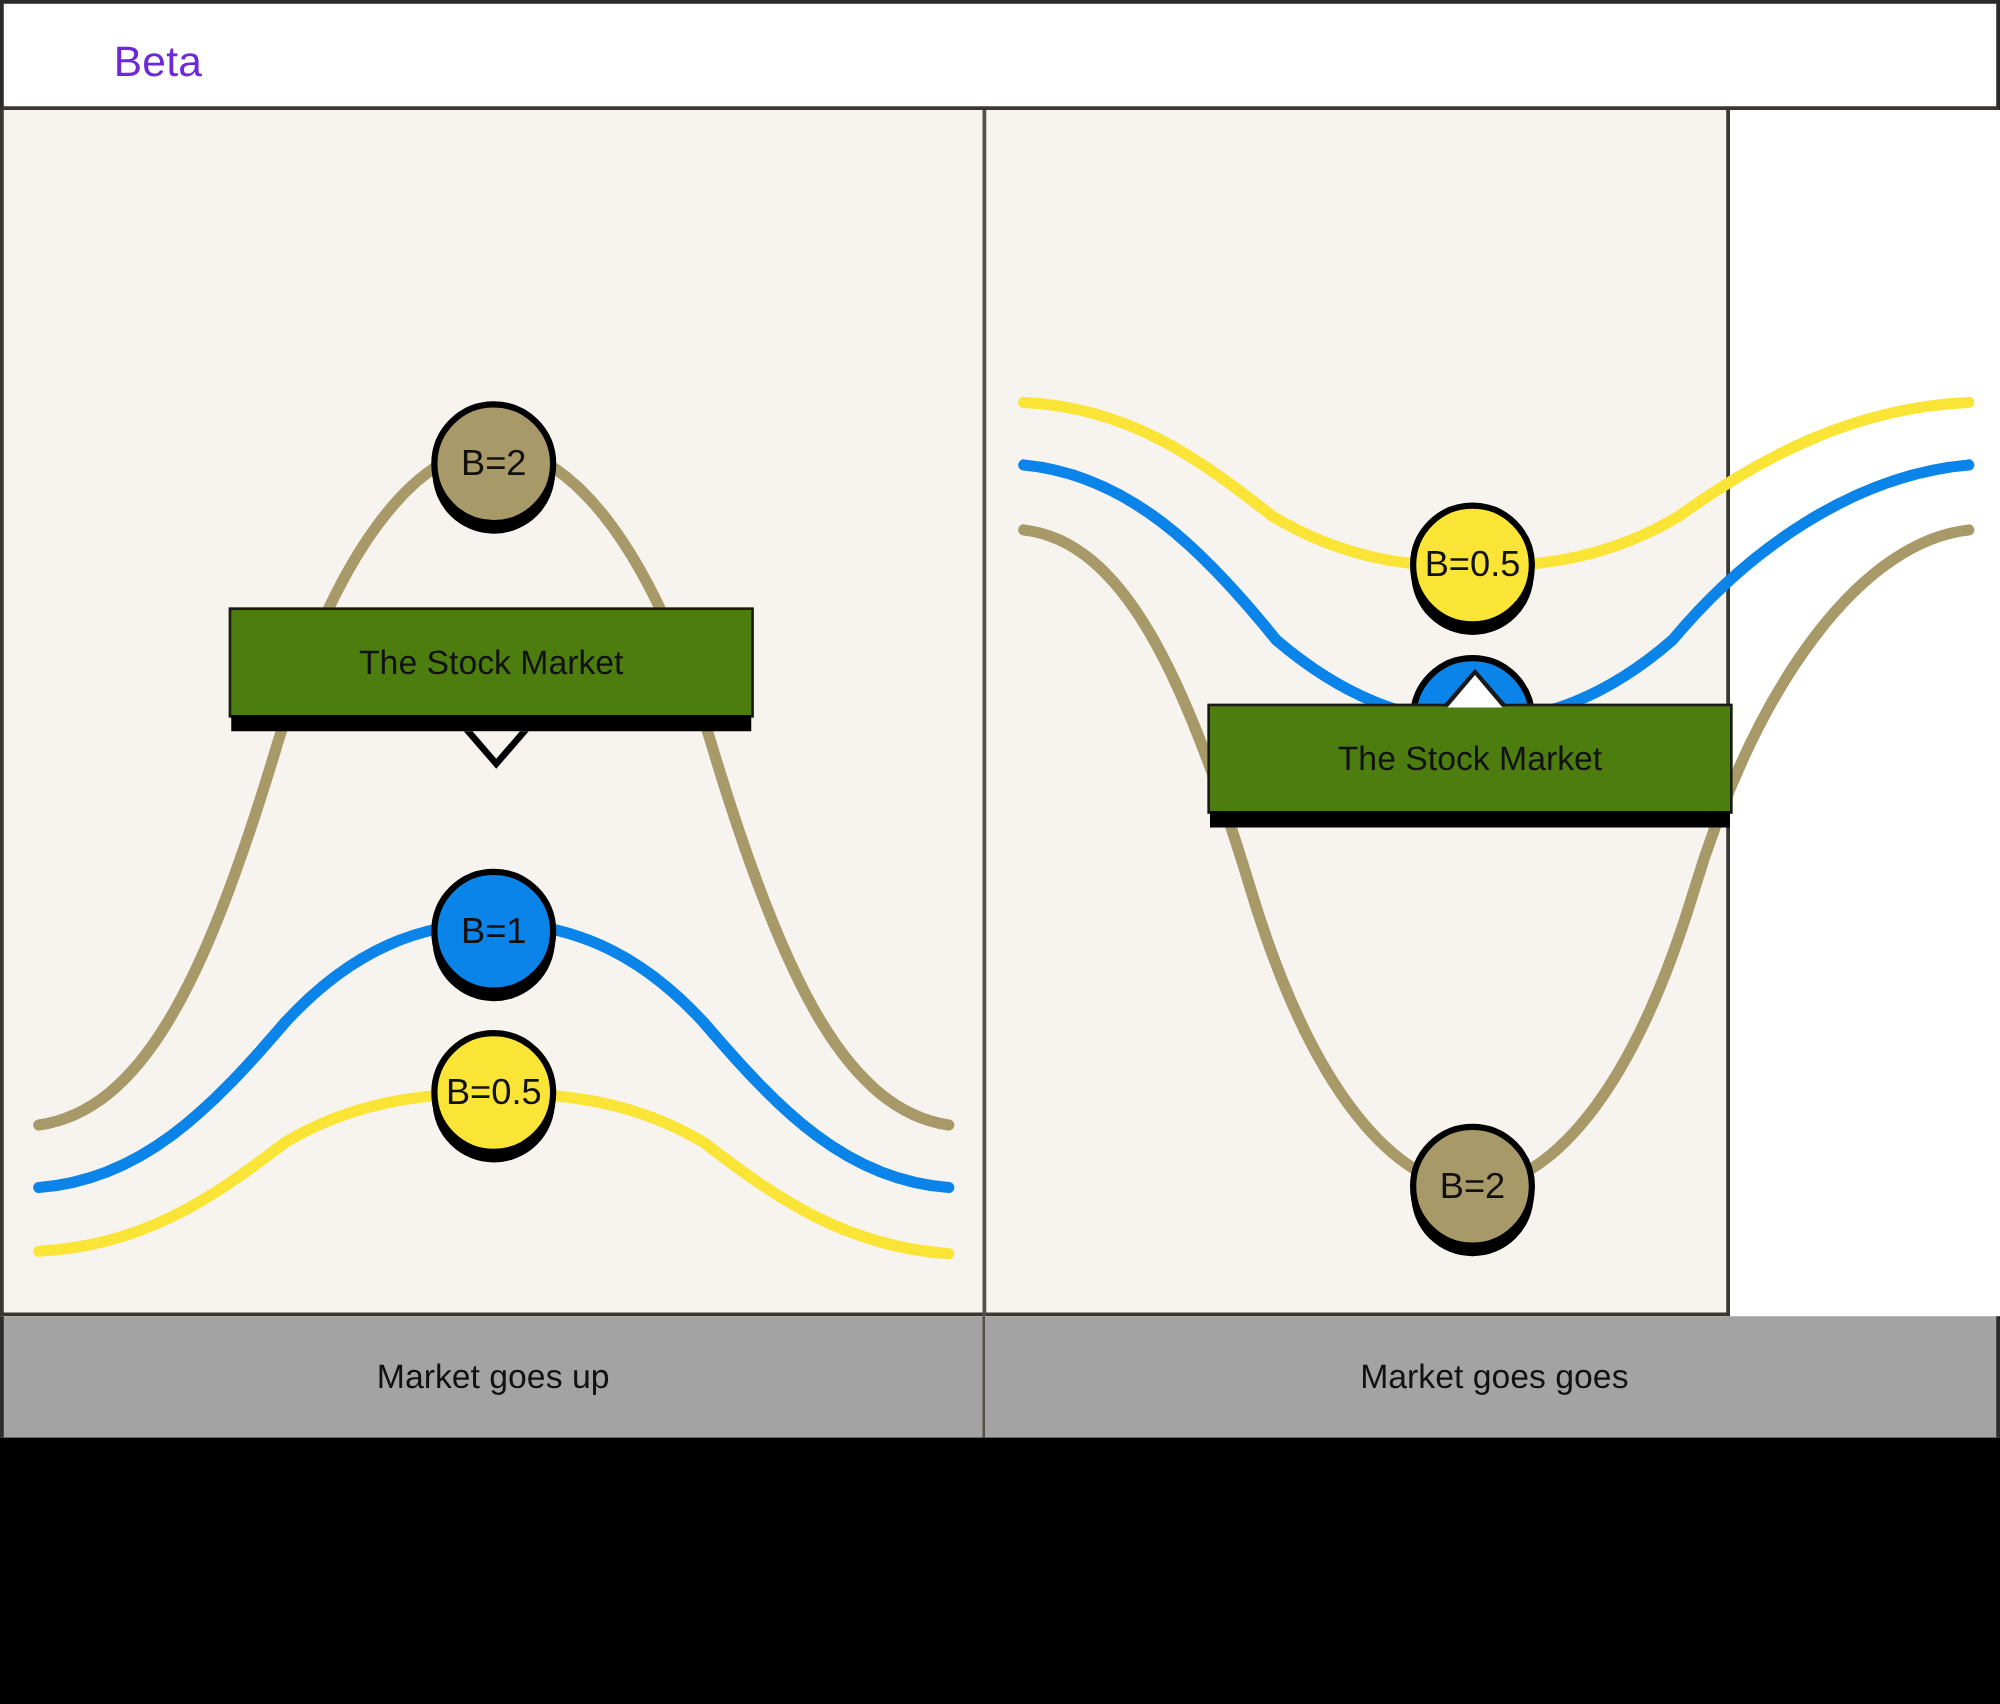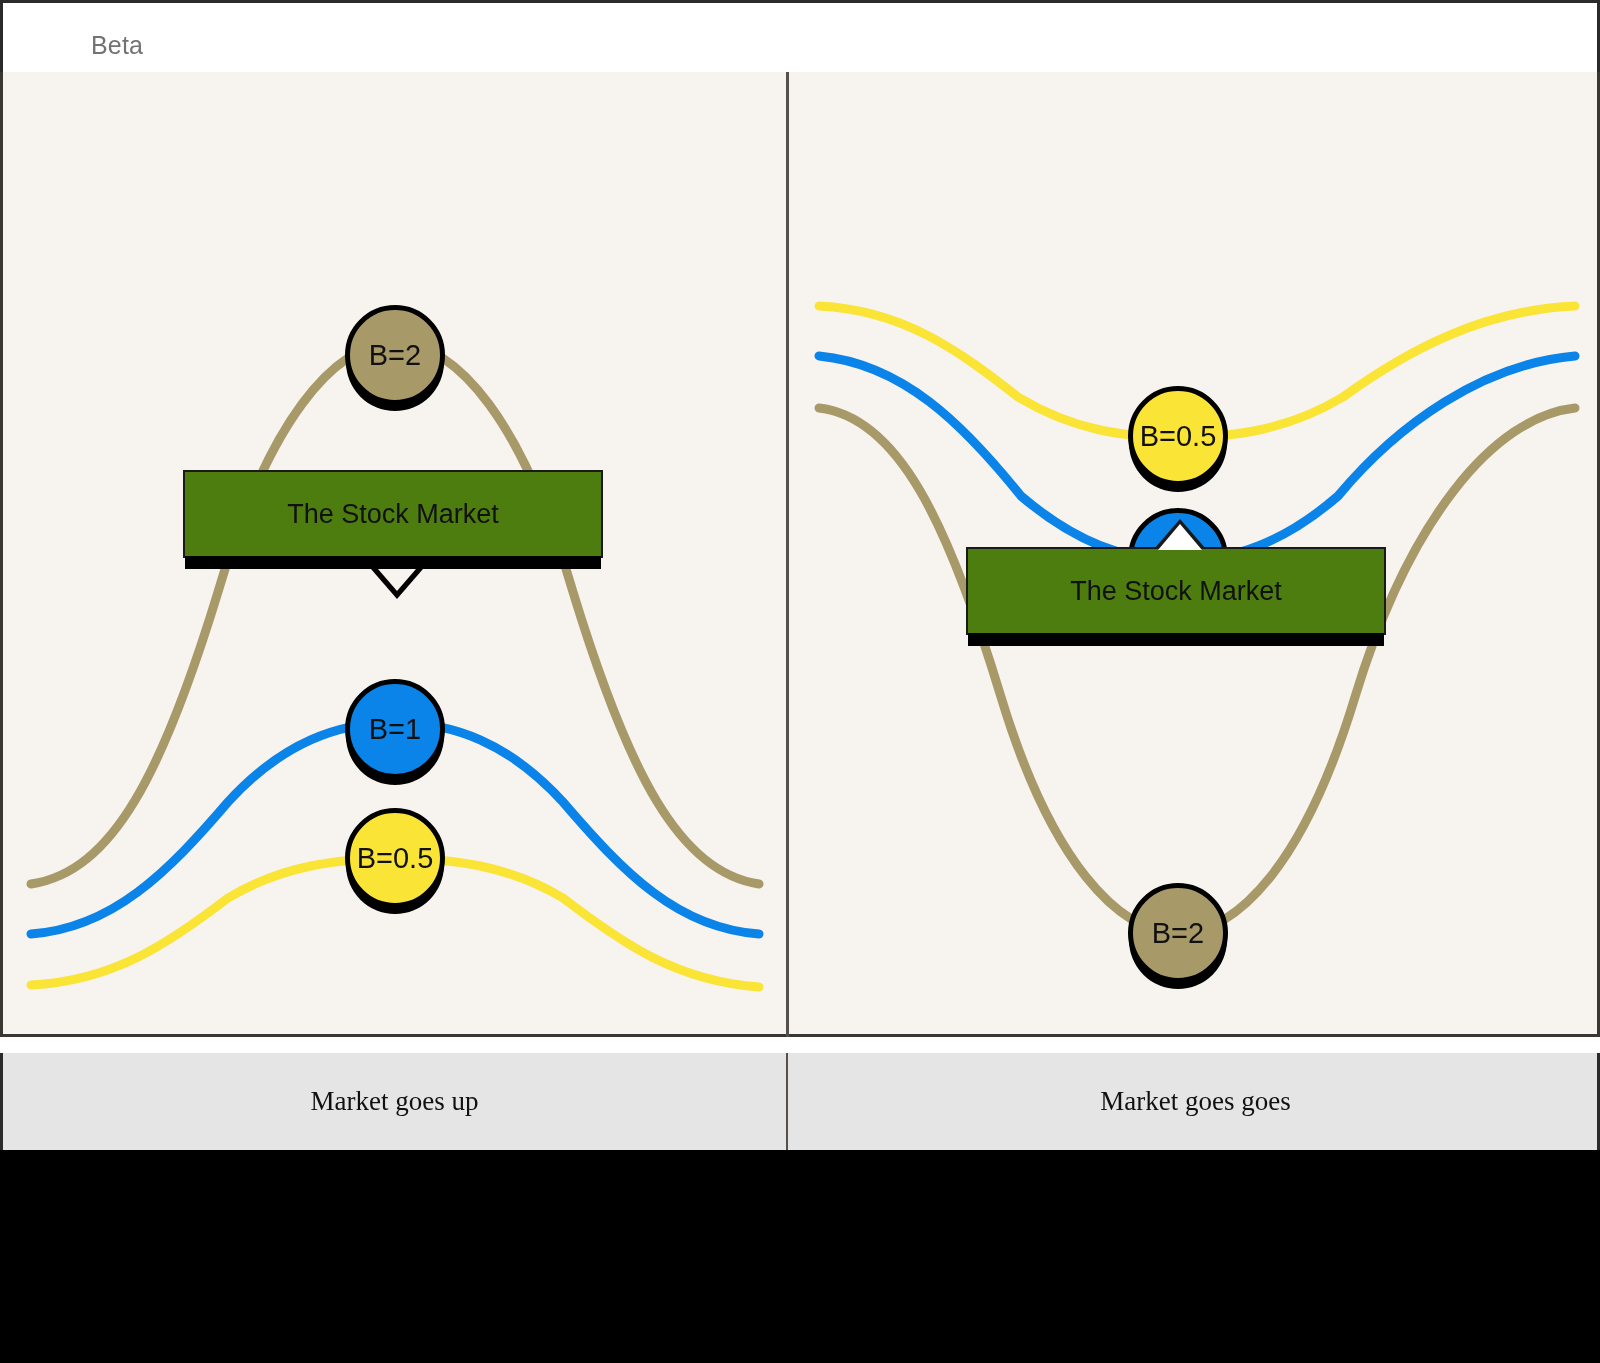--- a/index.html
+++ b/index.html
@@ -8,26 +8,26 @@
 
   
   .header{
     position:absolute;left:0;top:0;width:1600px;height:88px;
     background:#ffffff;box-sizing:border-box;
     border-left:3px solid #2b2b2b;border-right:3px solid #2b2b2b;border-top:3px solid #2b2b2b;
     border-bottom:3px solid #3a3632;
   }
   .header-title{
     position:absolute;left:88px;top:28px;
-    font-size:25px;color:#737373;letter-spacing:.2px;white-space:nowrap;
+    font-size:34px;color:#6d28d9;letter-spacing:.2px;white-space:nowrap;
   }
 
   
   .plot{
-    position:absolute;left:0;top:72px;width:1600px;height:965px;
+    position:absolute;left:0;top:88px;width:1384px;height:965px;
     background:#F7F3EF;box-sizing:border-box;
     border-left:3px solid #3a3632;border-right:3px solid #3a3632;
     border-bottom:3px solid #3a3632;
   }
   .panel-divider{
     position:absolute;left:783px;top:0;width:3px;height:965px;background:#55504b;
   }
   .svg-layer{position:absolute;left:0;top:0;width:1600px;height:965px;}
 
   
@@ -66,22 +66,22 @@
     border-bottom:30px solid #1a1a1a;
   }
   .notch-up-inner{
     border-left:22px solid transparent;border-right:22px solid transparent;
     border-bottom:26px solid #ffffff;
   }
 
   
   .axisrow{
     position:absolute;left:0;top:1053px;width:1600px;height:97px;
-    background:#e5e5e5;box-sizing:border-box;
-    border-left:3px solid #2b2b2b;border-right:3px solid #2b2b2b;font-family:Liberation Serif, serif;
+    background:#a3a3a3;box-sizing:border-box;
+    border-left:3px solid #2b2b2b;border-right:3px solid #2b2b2b;
   }
   .axis-cell{
     position:absolute;top:0;height:97px;
     display:flex;align-items:center;justify-content:center;
     font-size:27px;color:#111111;white-space:nowrap;
   }
   .axis-divider{position:absolute;left:783px;top:0;width:2px;height:97px;background:#55504b;}
 
   
   .legend{

